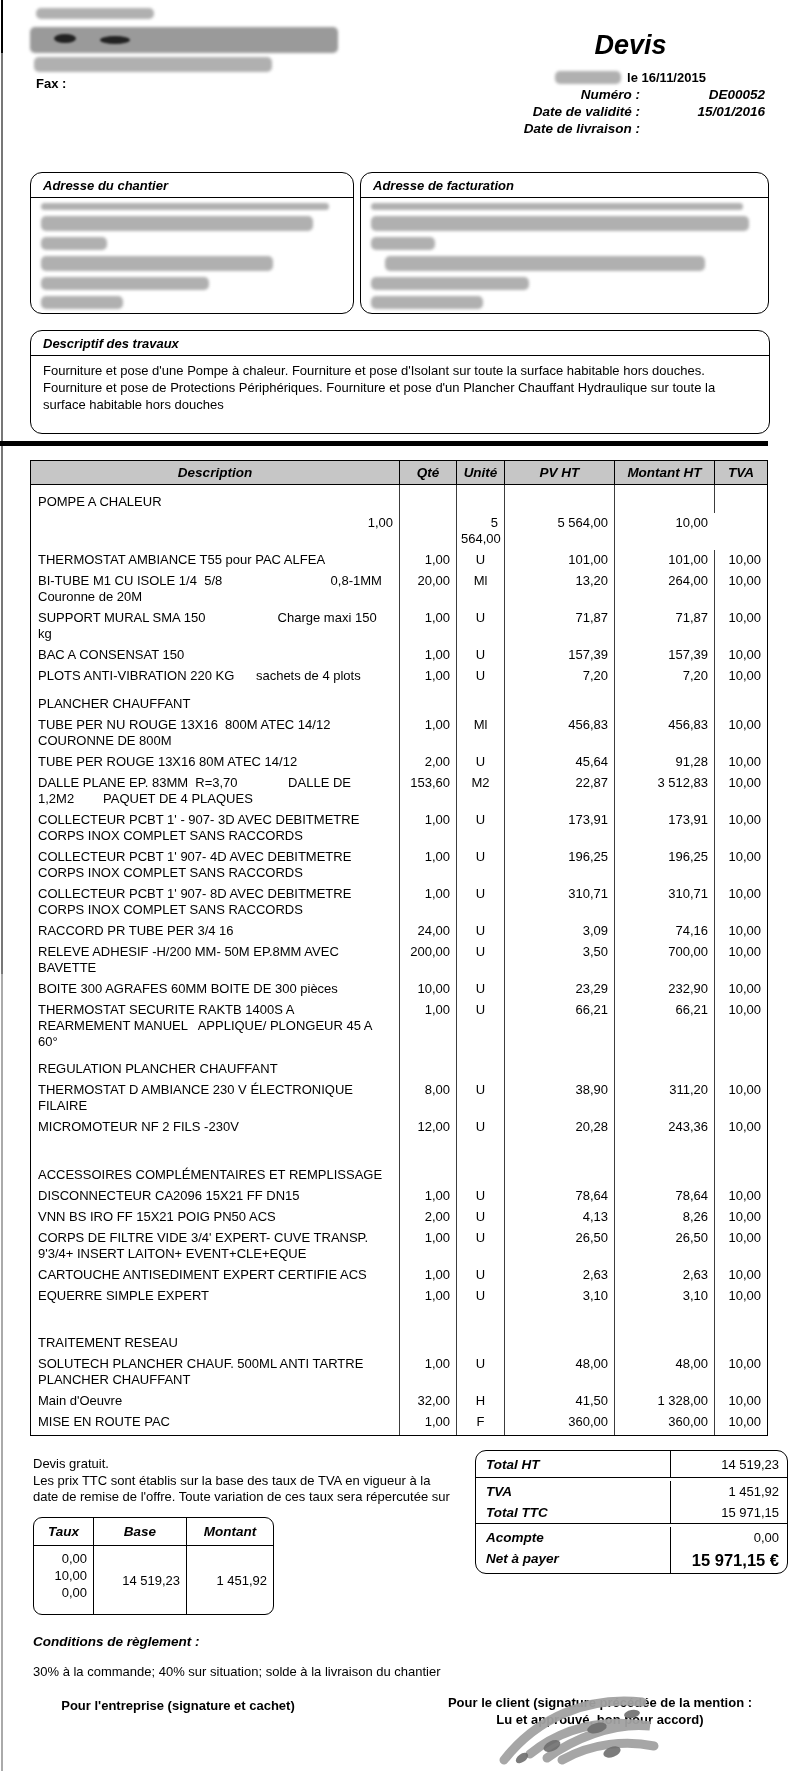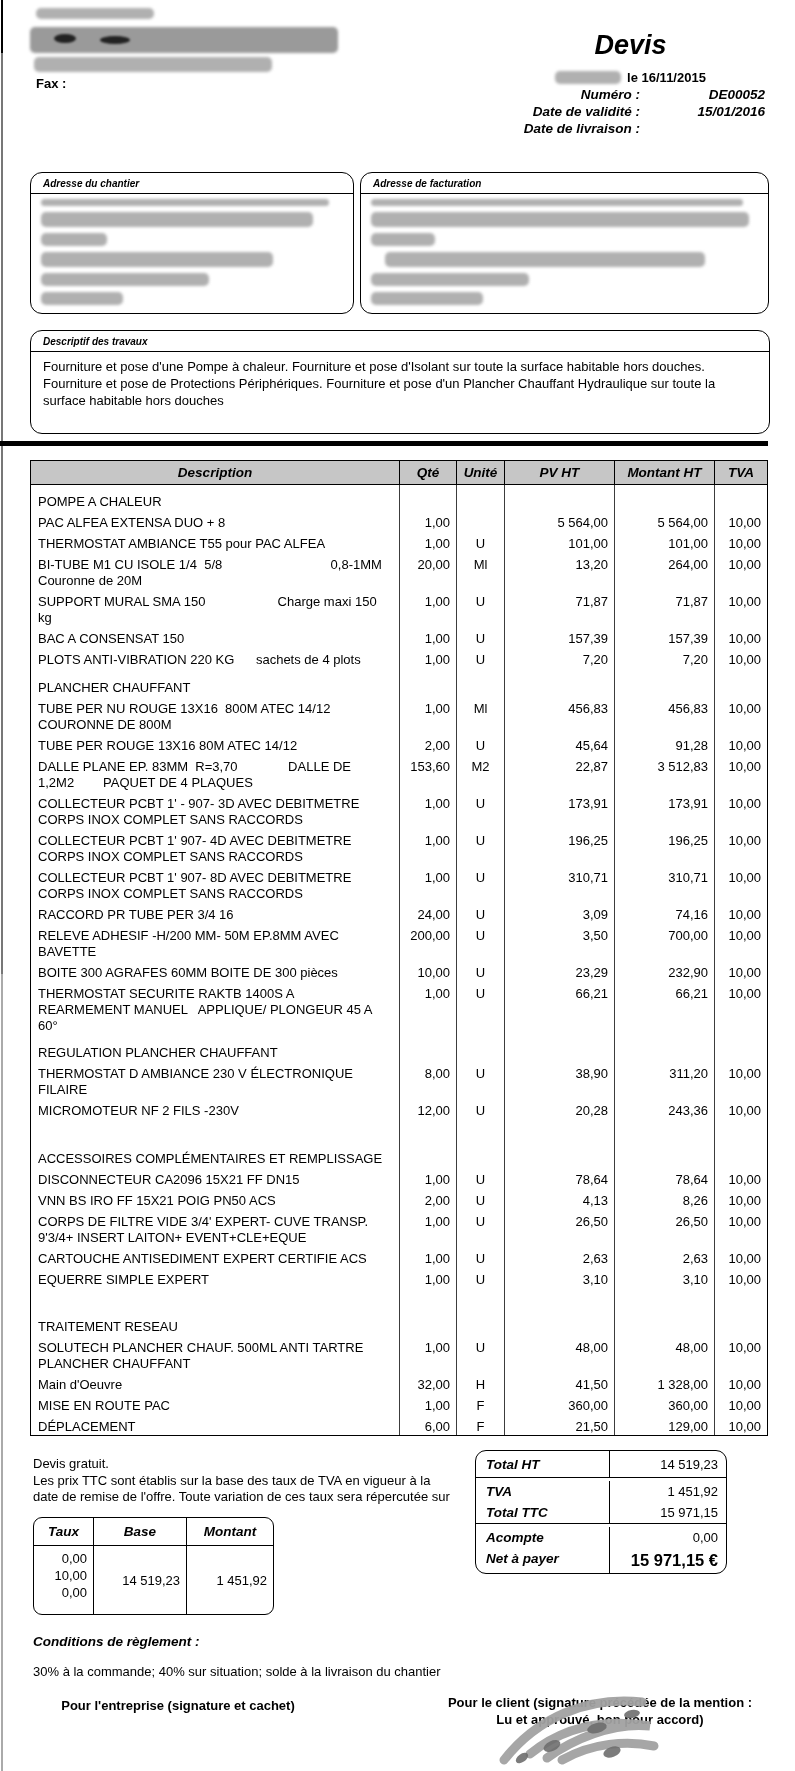--- a/index.html
+++ b/index.html
@@ -14,21 +14,21 @@
   .hdr-left{position:absolute;left:30px;top:8px;}
   .fax{position:absolute;left:36px;top:76px;font-weight:bold;font-size:13px;}
   .hdr-right{position:absolute;left:488px;top:30px;width:285px;text-align:center;}
   .devis-title{font-size:27px;font-weight:bold;font-style:italic;letter-spacing:0px;}
   .date-line{margin-top:9px;font-size:13px;font-weight:bold;display:flex;justify-content:center;align-items:center;gap:6px;}
   .meta-row{display:flex;margin-top:2px;font-size:13.5px;font-weight:bold;font-style:italic;}
   .meta-label{width:152px;text-align:right;}
   .meta-value{width:125px;text-align:right;}
   
   .rbox{position:absolute;border:1.6px solid #000;border-radius:12px;background:#fff;}
-  .rbox-title{font-size:10px;font-weight:bold;font-style:italic;padding:5px 12px 4px 12px;border-bottom:1.5px solid #000;}
+  .rbox-title{font-size:13px;font-weight:bold;font-style:italic;padding:5px 12px 4px 12px;border-bottom:1.5px solid #000;}
   .rbox-body{padding:7px 10px;}
   .addr-line{margin-bottom:6px;}
   .travaux-body{font-size:13px;line-height:17px;padding:6px 12px;}
   
   .thick-rule{position:absolute;left:0;top:441px;width:768px;height:5px;background:#000;}
   
   .items{position:absolute;left:30px;top:460px;width:738px;height:976px;
          border:1.6px solid #000;box-sizing:border-box;display:flex;flex-direction:column;overflow:hidden;}
   .items-header{display:grid;grid-template-columns:368px 57px 48px 110px 100px 1fr;
          background:#c6c6c6;border-bottom:1.6px solid #000;}
@@ -49,21 +49,21 @@
   .taxbox{position:absolute;left:33px;top:1517px;width:241px;border:1.6px solid #000;border-radius:9px;
           box-sizing:border-box;overflow:hidden;}
   .tax-header{display:grid;grid-template-columns:59px 93px 1fr;border-bottom:1.5px solid #000;}
   .tax-header div{font-size:13.5px;font-weight:bold;font-style:italic;text-align:center;padding:6px 0;border-left:1.3px solid #000;}
   .tax-header div:first-child{border-left:none;}
   .tax-body{display:grid;grid-template-columns:59px 93px 1fr;min-height:68px;}
   .tax-body div{border-left:1.3px solid #000;font-size:13px;padding:4px 6px;}
   .tax-body div:first-child{border-left:none;text-align:right;line-height:17px;white-space:pre-wrap;}
   .tax-body .amt{text-align:right;display:flex;align-items:center;justify-content:flex-end;}
   
-  .totals{position:absolute;left:475px;top:1450px;width:252px;border:1.7px solid #000;border-radius:11px;
+  .totals{position:absolute;left:475px;top:1450px;width:313px;border:1.7px solid #000;border-radius:11px;
           box-sizing:border-box;overflow:hidden;}
   .tot-row{display:grid;grid-template-columns:1fr 117px;}
   .tot-row .lab{font-size:13.5px;font-weight:bold;font-style:italic;padding:6px 0 5px 10px;}
   .tot-row .val{border-left:1.4px solid #000;text-align:right;font-size:13px;padding:6px 8px 5px 0;
           display:flex;align-items:center;justify-content:flex-end;}
   .tot-row.rule{border-bottom:1.4px solid #000;}
   .tot-row.big .val{font-size:16.5px;font-weight:bold;}
   .tot-row.tight .lab{padding-top:3px;padding-bottom:3px;}
   .tot-row.tight .val{padding-top:3px;padding-bottom:3px;}
   
@@ -152,21 +152,20 @@
     <div class="items-body" id="items-body">
         <div class="trow head">
           <div>POMPE A CHALEUR</div>
           <div class="num"></div>
           <div class="ctr"></div>
           <div class="num"></div>
           <div class="num"></div>
           <div class="num"></div>
         </div>
         <div class="trow item">
-          <div>PAC ALFEA EXTENSA DUO + 8</div>
           <div class="num">1,00</div>
           <div class="ctr"></div>
           <div class="num">5 564,00</div>
           <div class="num">5 564,00</div>
           <div class="num">10,00</div>
         </div>
         <div class="trow item">
           <div>THERMOSTAT AMBIANCE T55 pour PAC ALFEA</div>
           <div class="num">1,00</div>
           <div class="ctr">U</div>

